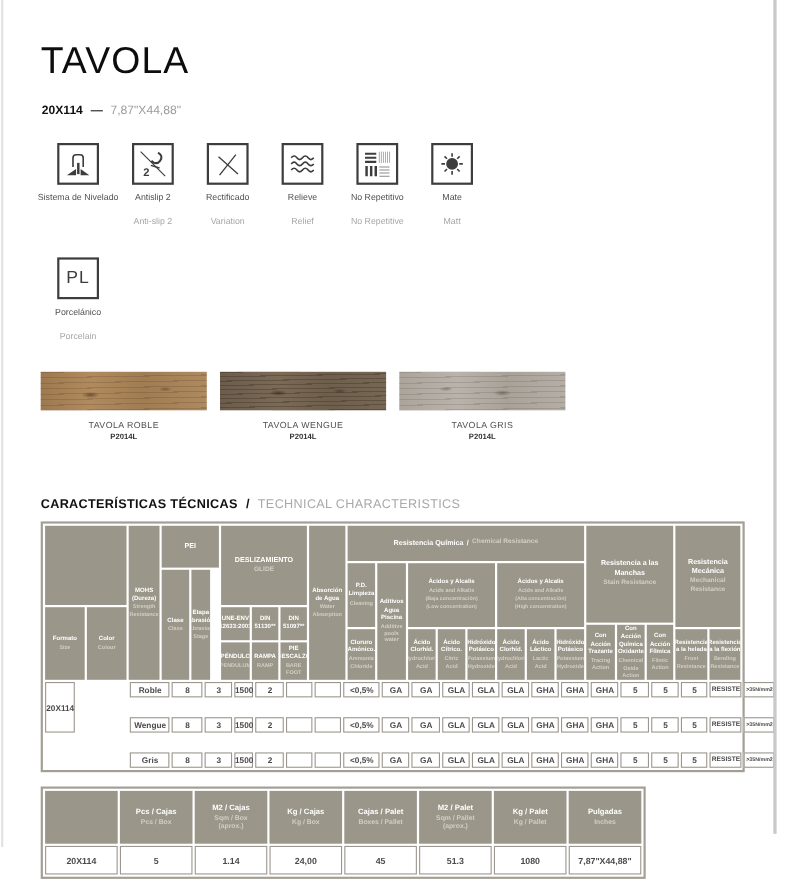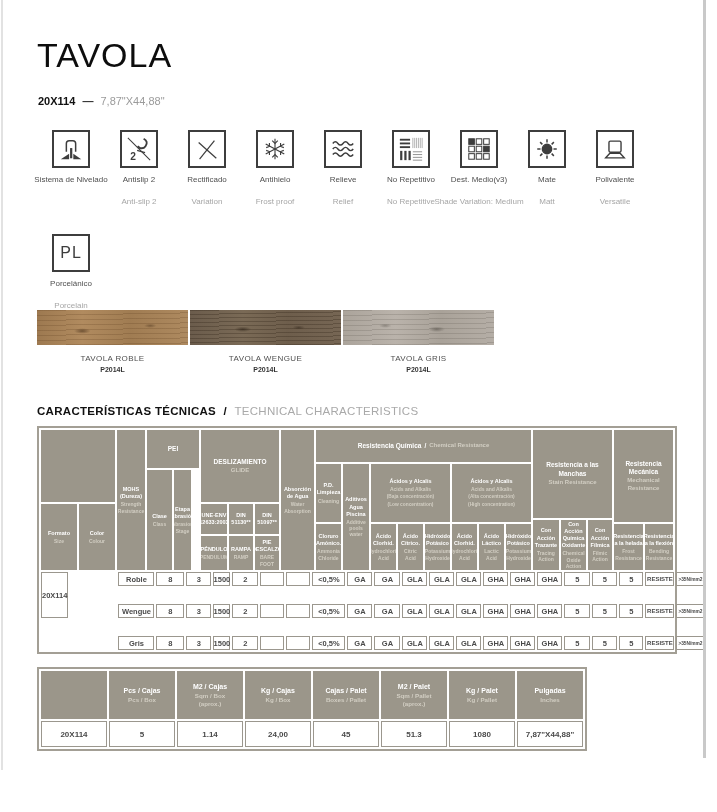--- a/index.html
+++ b/index.html
@@ -16,21 +16,21 @@
   .sizeline .inches { color:#9b9b9b; }
 
   .features { display:flex; padding-left:37px; margin-top:23px; }
   .feature { width:68px; display:flex; flex-direction:column; align-items:center; }
   .icon-box { width:38px; height:38px; border:2px solid #3d3d3d; background:#fff; display:flex; align-items:center; justify-content:center; }
   .f-es { margin-top:7px; font-size:8px; color:#4f4f4f; white-space:nowrap; }
   .f-en { margin-top:13px; font-size:8px; color:#a6a6a6; white-space:nowrap; }
   .material-row { display:flex; padding-left:37px; margin-top:28px; }
   .pl-glyph { font-size:16px; color:#3d3d3d; letter-spacing:1px; font-weight:400; }
 
-  .swatches { display:flex; gap:2px; padding-left:37px; }
+  .swatches { display:flex; gap:12px; padding-left:37px; margin-top:28px; }
   .swatch { width:151px; }
   .swatch-img { height:35px; }
   .roble { background:
     radial-gradient(ellipse 12px 4px at 30% 60%, rgba(55,33,14,.55), transparent 70%),
     radial-gradient(ellipse 9px 3px at 75% 45%, rgba(55,33,14,.4), transparent 70%),
     repeating-linear-gradient(179deg, rgba(88,56,26,.22) 0 1px, transparent 1px 5px),
     linear-gradient(90deg,#9d7950,#b18b5f 30%,#a07c52 62%,#ae8a60); }
   .wengue { background:
     radial-gradient(ellipse 12px 4px at 35% 55%, rgba(30,20,10,.5), transparent 70%),
     radial-gradient(ellipse 9px 3px at 72% 50%, rgba(30,20,10,.4), transparent 70%),
@@ -38,21 +38,21 @@
     linear-gradient(90deg,#6b5c4c,#7a6a56 35%,#6e5e4c 65%,#766654); }
   .gris { background:
     radial-gradient(ellipse 12px 4px at 62% 55%, rgba(60,55,48,.45), transparent 70%),
     radial-gradient(ellipse 9px 3px at 28% 45%, rgba(60,55,48,.35), transparent 70%),
     repeating-linear-gradient(179deg, rgba(90,84,76,.22) 0 1px, transparent 1px 5px),
     linear-gradient(90deg,#aba49b,#bab3ab 35%,#a9a299 65%,#b5aea6); }
   .swatch-name { text-align:center; margin-top:9px; font-size:8px; color:#4f4f4f; letter-spacing:.4px; }
   .swatch-code { text-align:center; margin-top:3px; font-size:7px; font-weight:bold; color:#333; }
 
   .sec { padding-left:37px; font-size:11.5px; letter-spacing:.3px; }
-  .sec-tech { margin-top:32px; }
+  .sec-tech { margin-top:52px; }
   .sec-pack { margin-top:39px; }
   .sec .es { font-weight:bold; color:#111; }
   .sec .sep { font-weight:bold; color:#111; margin:0 4px; }
   .sec .en { color:#a9a9a9; }
 
   .ttable { margin:9px 0 0 37px; width:640px; border:2px solid #a39f95; padding:2px; background:#fff; }
   .thead { display:flex; gap:2px; height:140px; }
   .grp { display:flex; flex-direction:column; gap:2px; }
   .hrow { display:flex; gap:2px; }
   .fill { flex:1; }
@@ -135,37 +135,20 @@
         <svg width="26" height="26" viewBox="0 0 28 28">
           <line x1="5" y1="7" x2="24" y2="24" stroke="#3d3d3d" stroke-width="1.3"></line>
           <line x1="22" y1="5" x2="6" y2="25" stroke="#3d3d3d" stroke-width="1.3"></line>
         </svg>
       </div>
       <div class="f-es">Rectificado</div>
       <div class="f-en">Variation</div>
     </div>
     <div class="feature">
       <div class="icon-box">
-        <svg width="26" height="26" viewBox="0 0 28 28" stroke="#3d3d3d" stroke-width="1.2" fill="none">
-          <line x1="14" y1="3" x2="14" y2="25"></line>
-          <line x1="4" y1="8.5" x2="24" y2="19.5"></line>
-          <line x1="24" y1="8.5" x2="4" y2="19.5"></line>
-          <path d="M11 5 L14 8 L17 5"></path>
-          <path d="M11 23 L14 20 L17 23"></path>
-          <path d="M4.5 12.5 L8 11.2 L8 7.5"></path>
-          <path d="M23.5 15.5 L20 16.8 L20 20.5"></path>
-          <path d="M23.5 12.5 L20 11.2 L20 7.5"></path>
-          <path d="M4.5 15.5 L8 16.8 L8 20.5"></path>
-        </svg>
-      </div>
-      <div class="f-es">Antihielo</div>
-      <div class="f-en">Frost proof</div>
-    </div>
-    <div class="feature">
-      <div class="icon-box">
         <svg width="26" height="26" viewBox="0 0 28 28" fill="none" stroke="#3d3d3d" stroke-width="1.6">
           <path d="M3 8 q2.8 -3.5 5.5 0 t5.5 0 t5.5 0 t5.5 0"></path>
           <path d="M3 14 q2.8 -3.5 5.5 0 t5.5 0 t5.5 0 t5.5 0"></path>
           <path d="M3 20 q2.8 -3.5 5.5 0 t5.5 0 t5.5 0 t5.5 0"></path>
         </svg>
       </div>
       <div class="f-es">Relieve</div>
       <div class="f-en">Relief</div>
     </div>
     <div class="feature">
@@ -195,61 +178,34 @@
               <line x1="16" y1="23" x2="26" y2="23"></line>
               <line x1="16" y1="26" x2="26" y2="26"></line>
           </g>
         </svg>
       </div>
       <div class="f-es">No Repetitivo</div>
       <div class="f-en">No Repetitive</div>
     </div>
     <div class="feature">
       <div class="icon-box">
-        <svg width="26" height="26" viewBox="0 0 28 28" stroke="#3d3d3d" stroke-width="1.1">
-          <rect x="3" y="3" width="6" height="6" fill="#3d3d3d"></rect>
-          <rect x="11" y="3" width="6" height="6" fill="none"></rect>
-          <rect x="19" y="3" width="6" height="6" fill="none"></rect>
-          <rect x="3" y="11" width="6" height="6" fill="none"></rect>
-          <rect x="11" y="11" width="6" height="6" fill="none"></rect>
-          <rect x="19" y="11" width="6" height="6" fill="#3d3d3d"></rect>
-          <rect x="3" y="19" width="6" height="6" fill="none"></rect>
-          <rect x="11" y="19" width="6" height="6" fill="none"></rect>
-          <rect x="19" y="19" width="6" height="6" fill="none"></rect>
-        </svg>
-      </div>
-      <div class="f-es">Dest. Medio(v3)</div>
-      <div class="f-en">Shade Variation: Medium</div>
-    </div>
-    <div class="feature">
-      <div class="icon-box">
         <svg width="26" height="26" viewBox="0 0 28 28" stroke="#3d3d3d" stroke-width="1.6">
           <circle cx="14" cy="14" r="5" fill="#3d3d3d"></circle>
           <line x1="14" y1="3.5" x2="14" y2="7"></line>
             <line x1="14" y1="21" x2="14" y2="24.5"></line>
           <line x1="3.5" y1="14" x2="7" y2="14"></line>
             <line x1="21" y1="14" x2="24.5" y2="14"></line>
           <line x1="6.6" y1="6.6" x2="9" y2="9"></line>
             <line x1="19" y1="19" x2="21.4" y2="21.4"></line>
           <line x1="6.6" y1="21.4" x2="9" y2="19"></line>
             <line x1="19" y1="9" x2="21.4" y2="6.6"></line>
         </svg>
       </div>
       <div class="f-es">Mate</div>
       <div class="f-en">Matt</div>
-    </div>
-    <div class="feature">
-      <div class="icon-box">
-        <svg width="26" height="26" viewBox="0 0 28 28" fill="none" stroke="#3d3d3d" stroke-width="1.5">
-          <rect x="7.5" y="5.5" width="13" height="12" rx="1.5"></rect>
-          <path d="M4 23.5 L8.5 18.5 H19.5 L24 23.5 Z"></path>
-        </svg>
-      </div>
-      <div class="f-es">Polivalente</div>
-      <div class="f-en">Versatile</div>
     </div>
   </div>
 
   <div class="material-row">
     <div class="feature">
       <div class="icon-box">
         <span class="pl-glyph">PL</span>
       </div>
       <div class="f-es">Porcelánico</div>
       <div class="f-en">Porcelain</div>

